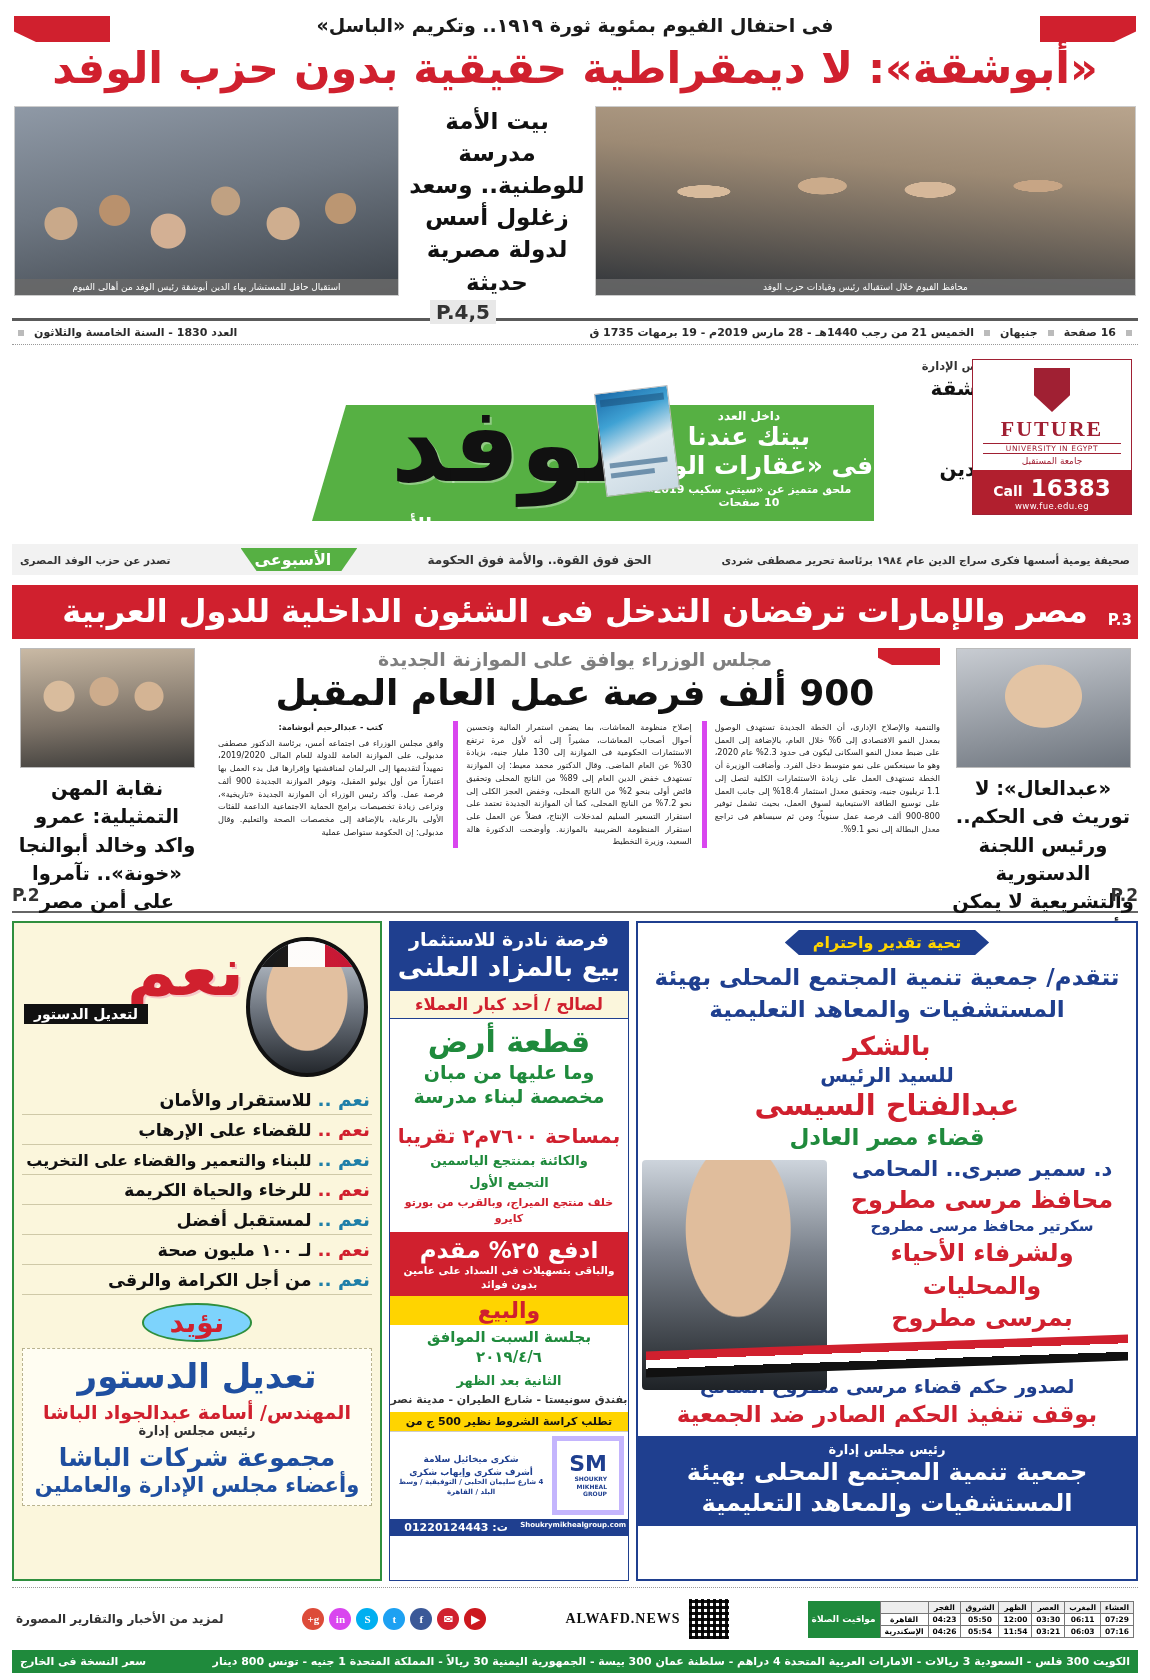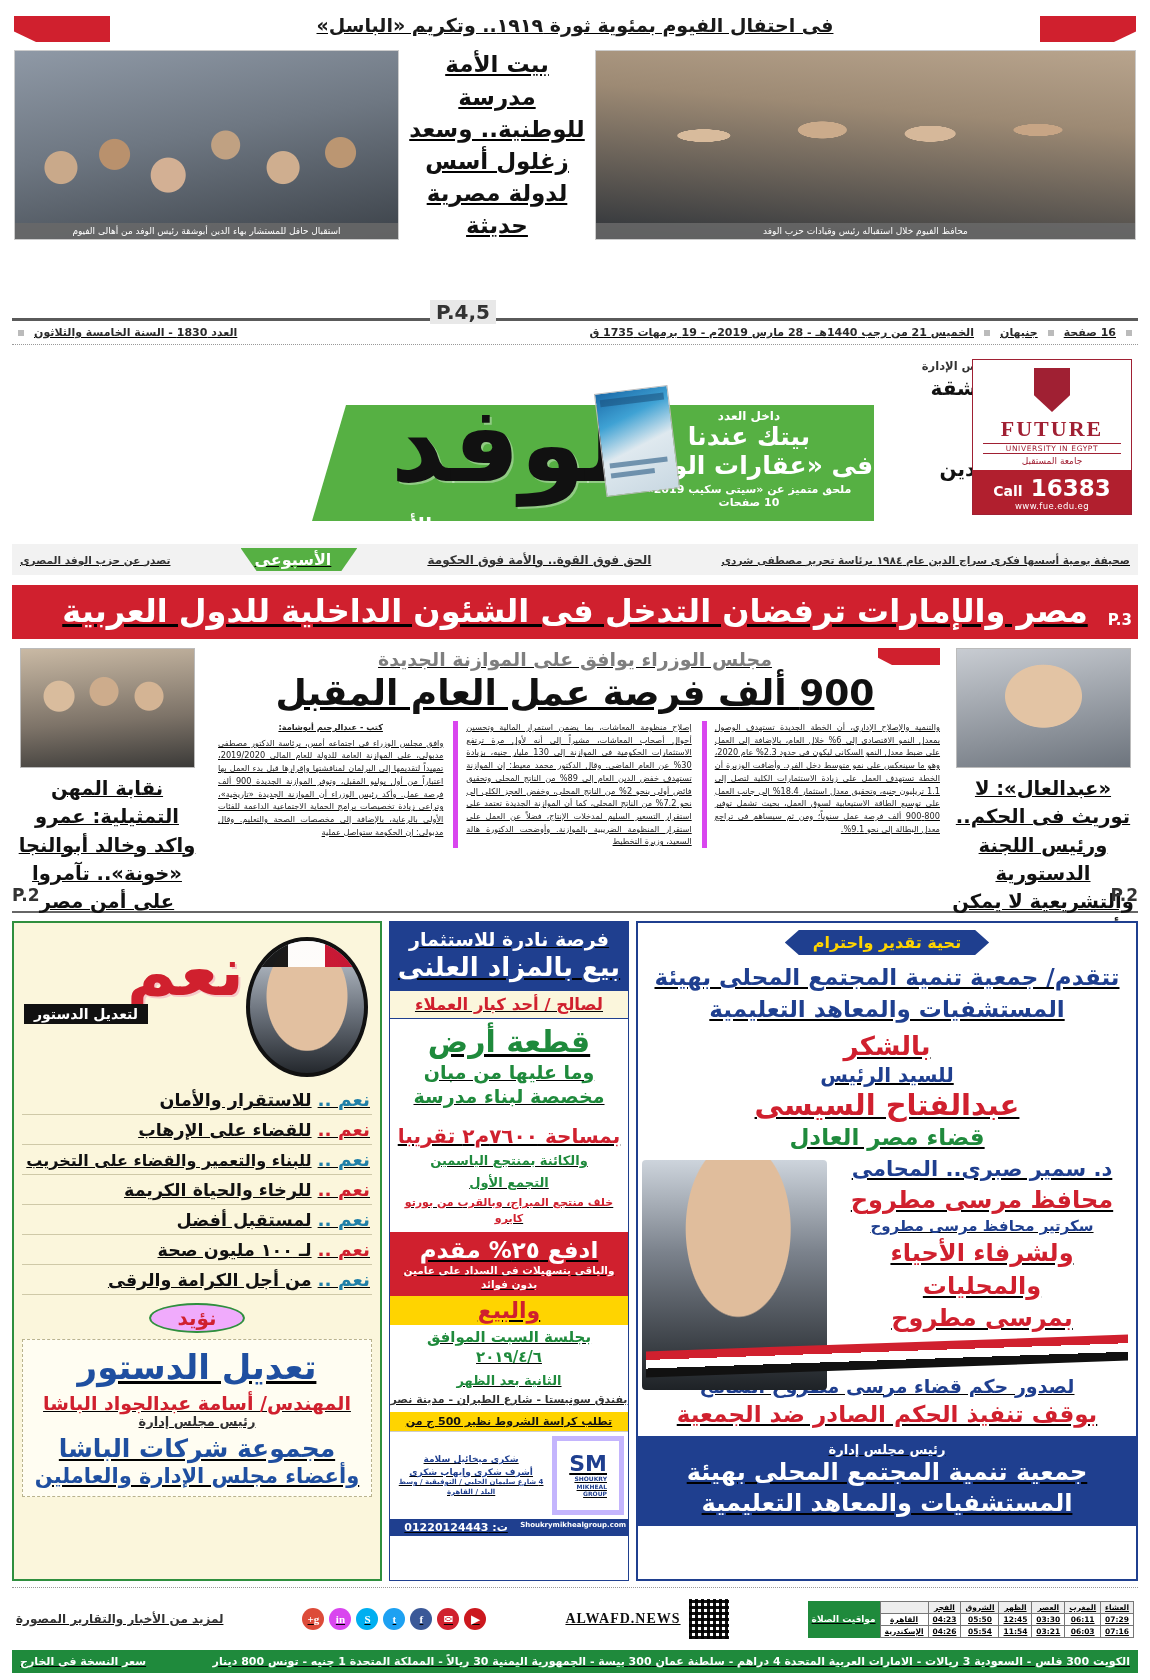--- a/index.html
+++ b/index.html
@@ -3,21 +3,21 @@
 <meta charset="utf-8">
 <title>Al-Wafd Newspaper Front Page</title>
 <style>
   * { box-sizing: border-box; margin: 0; padding: 0; }
   html, body {
     width: 1150px; height: 1680px;
     background: #ffffff;
     font-family: "DejaVu Sans", "Liberation Sans", sans-serif;
     overflow: hidden;
   }
-  .page { position: relative; width: 1150px; height: 1680px; background:#fff;text-decoration:underline; }
+  .page { position: relative; width: 1150px; height: 1680px; background:#fff; }
 
   
   .top-banner { position:relative; width:1150px; height:318px; padding:0 14px; }
   .kicker {
     text-align:center; font-size:19px; font-weight:bold; color:#1a1a1a;
     padding-top:14px; letter-spacing:-0.3px;
   }
   .banner-flag-l, .banner-flag-r {
     position:absolute; top:16px; width:96px; height:26px; background:#d0202e;
   }
@@ -219,21 +219,21 @@
     border-bottom:1.5px solid #cfc9a8; padding:4px 2px; font-size:17.5px; font-weight:bold; color:#111;
   }
   .yes-item .y { font-size:18.5px; }
   .yes-item:nth-child(odd) .y { color:#1f7fa8; }
   .yes-item:nth-child(even) .y { color:#d0202e; }
   .nuayyid {
     text-align:center; margin-top:8px;
   }
   .nuayyid span {
     display:inline-block; border:2.5px solid #2f8f3e; border-radius:50%;
-    color:#d0202e; font-size:20px; font-weight:bold; padding:1px 26px; background:#f0abfc;
+    color:#d0202e; font-size:28px; font-weight:bold; padding:1px 26px; background:#7dd3fc;
   }
   .yes-card {
     margin-top:6px; border:1.5px dashed #b9b38e; background:#fffdf2; text-align:center; padding:8px 6px;
   }
   .yc-1 { font-size:34px; font-weight:bold; color:#1f4fa0; line-height:1.15; }
   .yc-2 { font-size:19px; font-weight:bold; color:#d0202e; margin-top:5px; }
   .yc-3 { font-size:13px; font-weight:bold; color:#333; }
   .yc-4 { font-size:25px; font-weight:bold; color:#1f4fa0; margin-top:5px; line-height:1.2; }
   .yc-5 { font-size:21px; font-weight:bold; color:#1f4fa0; }
 
@@ -332,20 +332,21 @@
 </style>
 </head>
 <body>
 
 <div class="page">
 
   <div class="top-banner">
     <div class="banner-flag-l"></div>
     <div class="banner-flag-r"></div>
     <div class="kicker">فى احتفال الفيوم بمئوية ثورة ١٩١٩.. وتكريم «الباسل»</div>
+    <div class="main-head">«أبوشقة»: لا ديمقراطية حقيقية بدون حزب الوفد</div>
 
     <div class="photo-row">
       <div class="photo right">
         <div class="meeting"></div>
         <div class="cap">محافظ الفيوم خلال استقباله رئيس وقيادات حزب الوفد</div>
       </div>
       <div class="mid-text">بيت الأمة مدرسة للوطنية.. وسعد زغلول أسس لدولة مصرية حديثة</div>
       <div class="photo left">
         <div class="crowd"></div>
         <div class="cap">استقبال حافل للمستشار بهاء الدين أبوشقة رئيس الوفد من أهالى الفيوم</div>
@@ -601,21 +602,21 @@
             <th>العصر</th>
             <th>الظهر</th>
             <th>الشروق</th>
             <th>الفجر</th>
             <th></th>
           </tr>
           <tr>
             <td>07:29</td>
             <td>06:11</td>
             <td>03:30</td>
-            <td>12:45</td>
+            <td>12:00</td>
             <td>05:50</td>
             <td>04:23</td>
             <td>القاهرة</td>
           </tr>
           <tr>
             <td>07:16</td>
             <td>06:03</td>
             <td>03:21</td>
             <td>11:54</td>
             <td>05:54</td>

